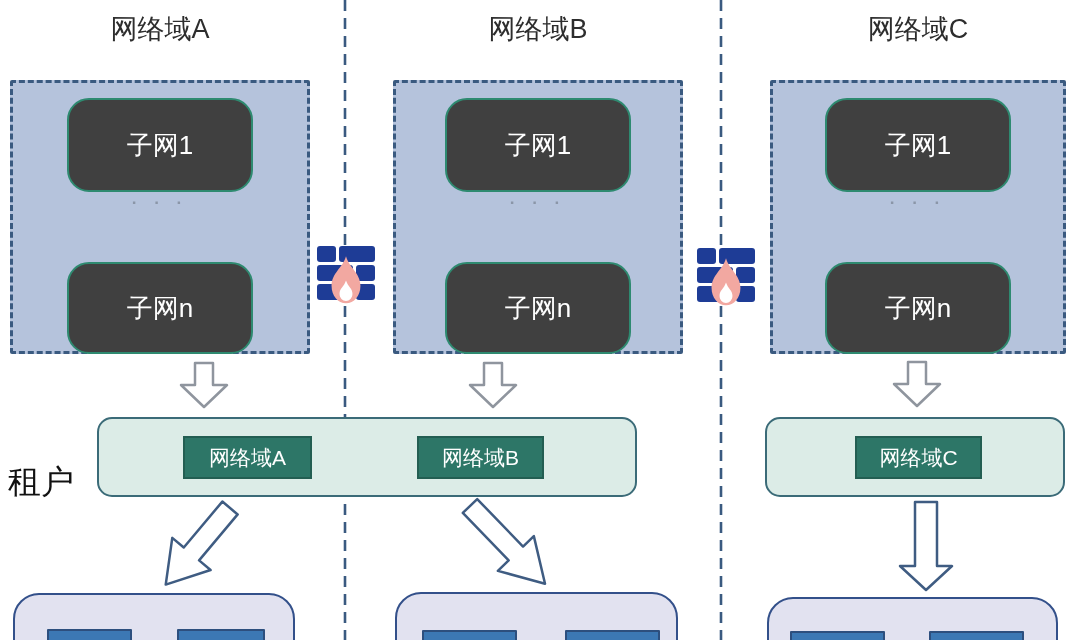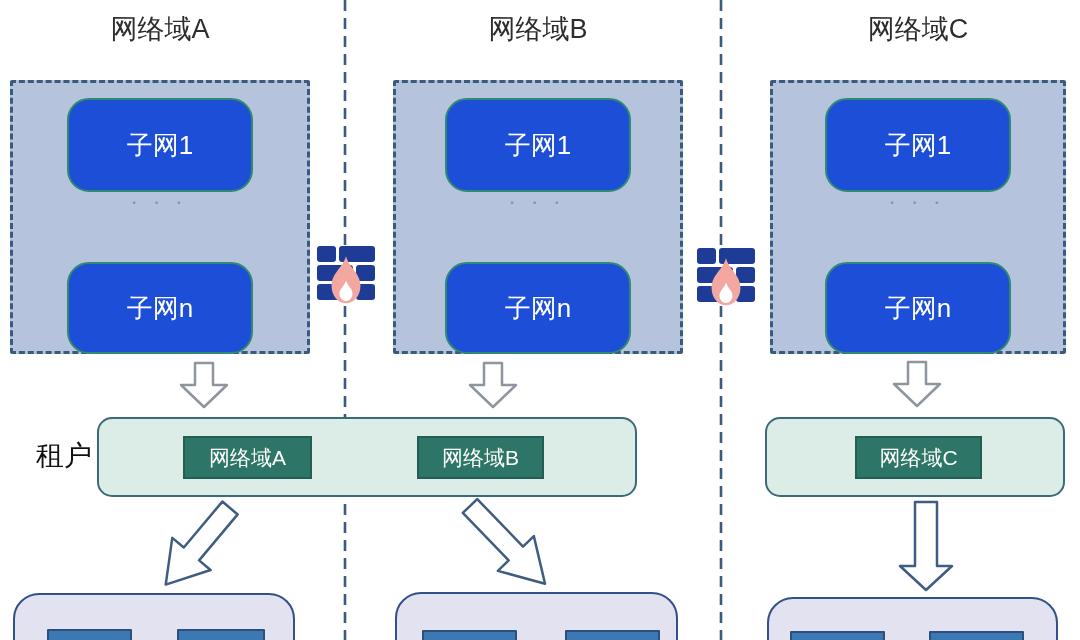--- a/index.html
+++ b/index.html
@@ -19,42 +19,42 @@
   }
   
   .domain-box{
     position:absolute;top:80px;height:274px;
     background:#b5c3dc;border:3px dashed #3a5a80;border-radius:2px;
     box-sizing:border-box;z-index:2;
   }
   .subnet{
     position:absolute;left:50%;transform:translateX(-50%);
     width:186px;height:94px;border-radius:22px;
-    background:#1d4ed8;border:2px solid #2e8a70;box-sizing:border-box;
+    background:#404040;border:2px solid #2e8a70;box-sizing:border-box;
     display:flex;align-items:center;justify-content:center;
     color:#ffffff;font-size:26px;
   }
   .subnet.first{top:15px;}
   .subnet.last{top:139px;height:92px;margin-top:40px;}
   .dots{
     position:absolute;left:0;right:0;top:106px;height:28px;line-height:28px;
     text-align:center;color:#8b96a8;font-size:17px;font-weight:bold;letter-spacing:6px;
   }
 
   
   .firewall{position:absolute;width:58px;height:54px;z-index:5;}
   .bricks{display:flex;flex-direction:column;gap:3px;width:100%;height:100%;}
   .brick-row{display:flex;gap:3px;flex:1;}
   .brick{background:#1e3c96;border-radius:3px;}
   .brick.small{flex:0 0 32%;}
   .brick.big{flex:1;}
   .flame-svg{position:absolute;left:50%;top:8px;transform:translateX(-50%);width:38px;height:56px;}
 
   
-  .tenant-label{position:absolute;left:8px;top:437px;font-size:28px;color:#111111;z-index:2;margin-left:28px;}
+  .tenant-label{position:absolute;left:8px;top:460px;font-size:33px;color:#111111;z-index:2;}
   .tenant-box{
     position:absolute;top:417px;height:80px;background:#dcece7;
     border:2.5px solid #3b6b78;border-radius:15px;box-sizing:border-box;z-index:2;
   }
   .chip{
     position:absolute;top:17px;height:43px;background:#2d7667;border:2px solid #235e52;
     box-sizing:border-box;display:flex;align-items:center;justify-content:center;
     color:#ffffff;font-size:21px;
   }
 

